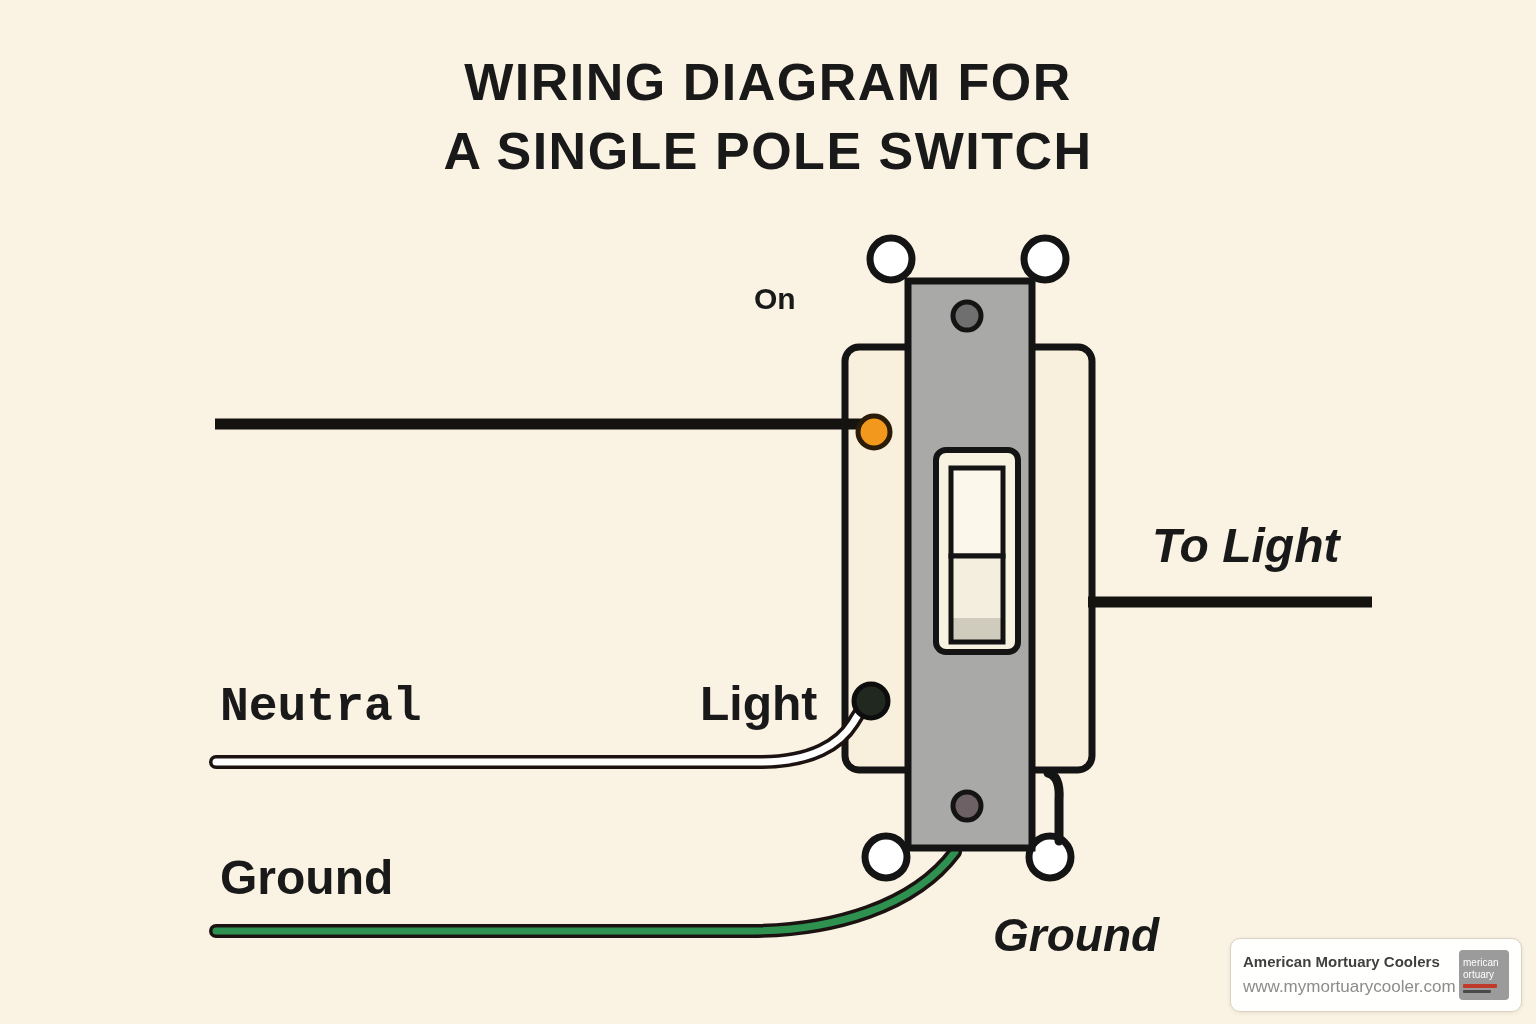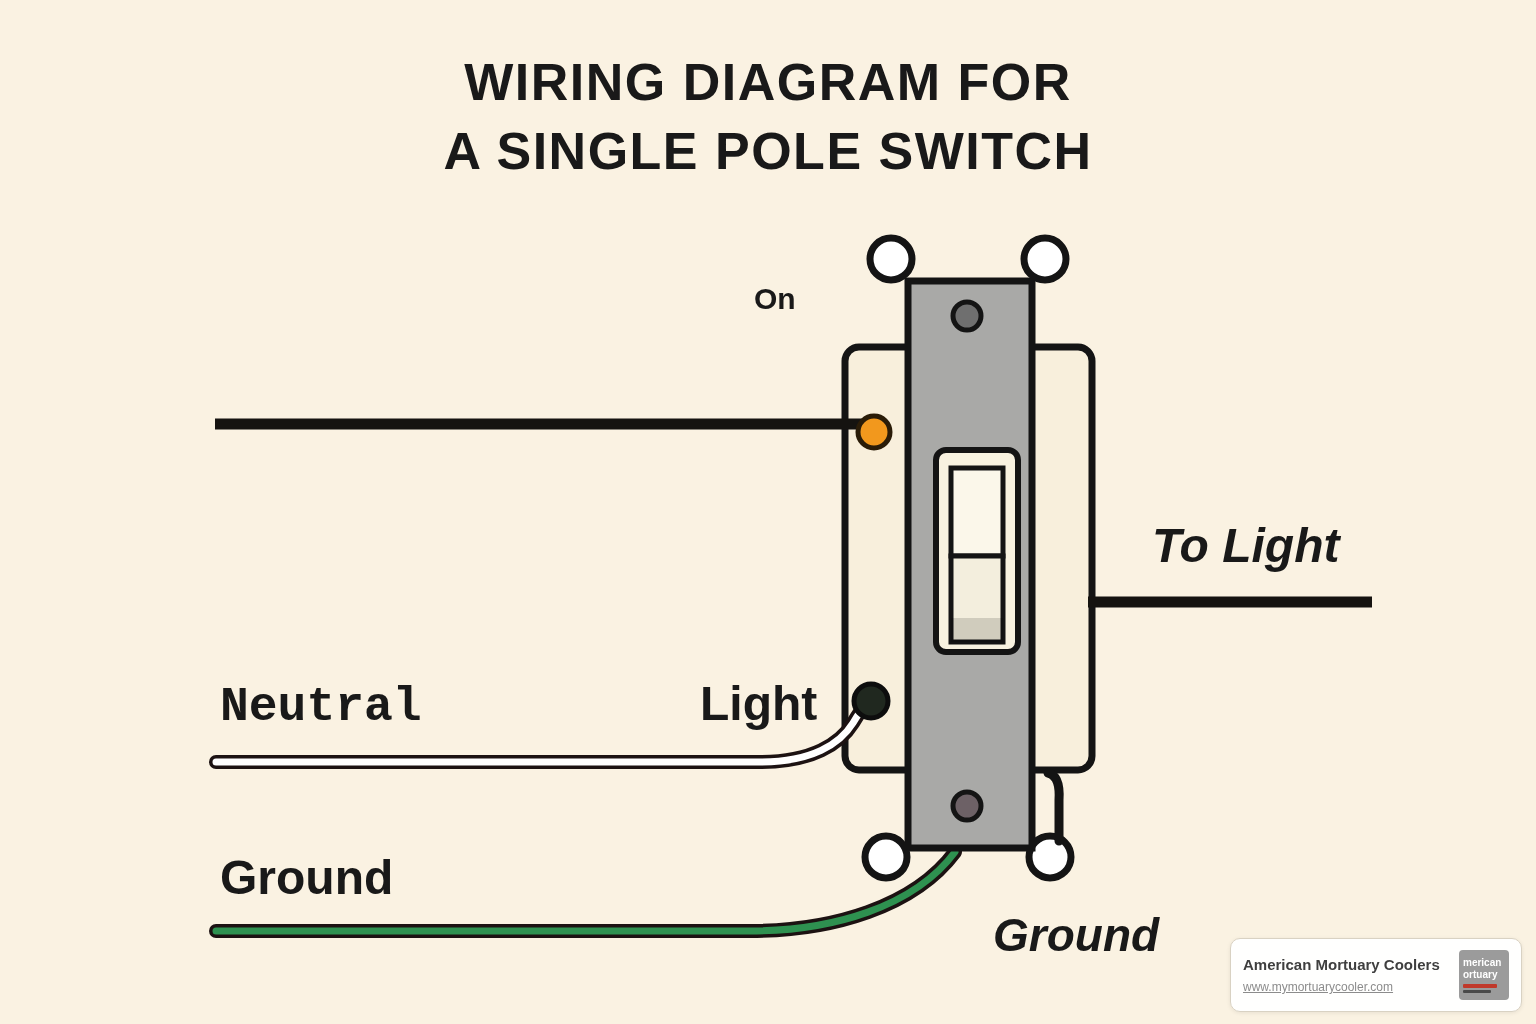--- a/index.html
+++ b/index.html
@@ -51,25 +51,25 @@
     position:absolute; right:14px; bottom:12px;
     width:292px; height:74px;
     background:rgba(255,255,255,0.96);
     border:1px solid #d9d2c3; border-radius:10px;
     display:flex; align-items:center; gap:26px;
     padding:20px 12px;
     box-shadow:0 1px 4px rgba(0,0,0,0.08);
   }
   .wm-text { flex:1; min-width:0; }
   .wm-brand { font-size:15px; font-weight:700; color:#3f3f3f; white-space:nowrap; }
-  .wm-url   { font-size:12px; color:#8c8c8c; margin-top:7px; white-space:nowrap;text-decoration:underline; }
+  .wm-url   { font-size:17px; color:#8c8c8c; margin-top:7px; white-space:nowrap; }
   .wm-logo {
     width:50px; height:50px; flex:0 0 auto;
     background:#9b9b9b; border-radius:4px;
-    color:#ffffff; font-weight:700; font-size:10px; line-height:12px;
+    color:#ffffff; font-weight:400; font-size:10px; line-height:12px;
     display:flex; flex-direction:column; justify-content:center; align-items:flex-start;
     padding-left:4px; overflow:hidden;text-align:right;
   }
   .wm-logo .red-line  { width:34px; height:4px; background:#c0392b; margin-top:3px; border-radius:1px; }
   .wm-logo .gray-line { width:28px; height:3px; background:#4a4a4a; margin-top:2px; border-radius:1px; }
 </style>
 </head>
 <body>
 
 <div class="canvas">

